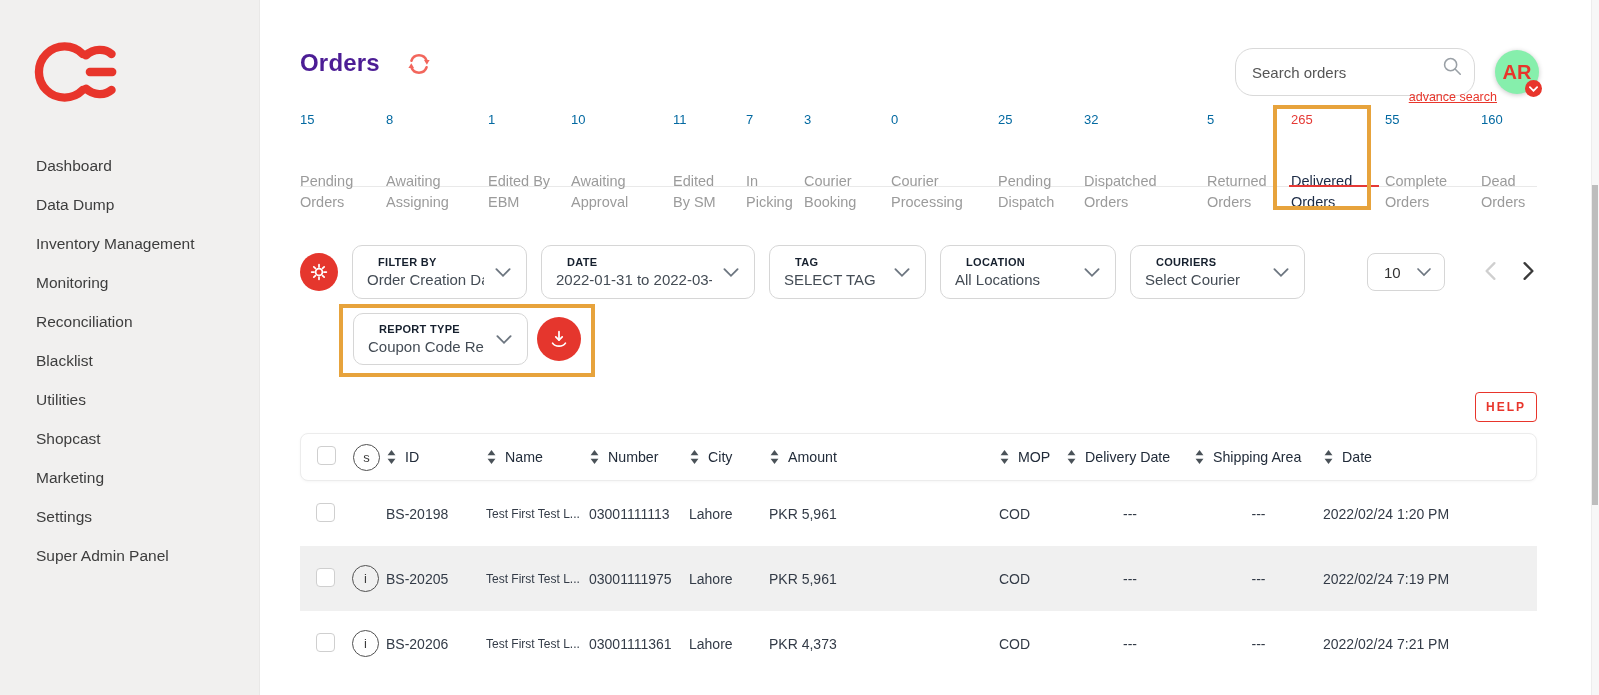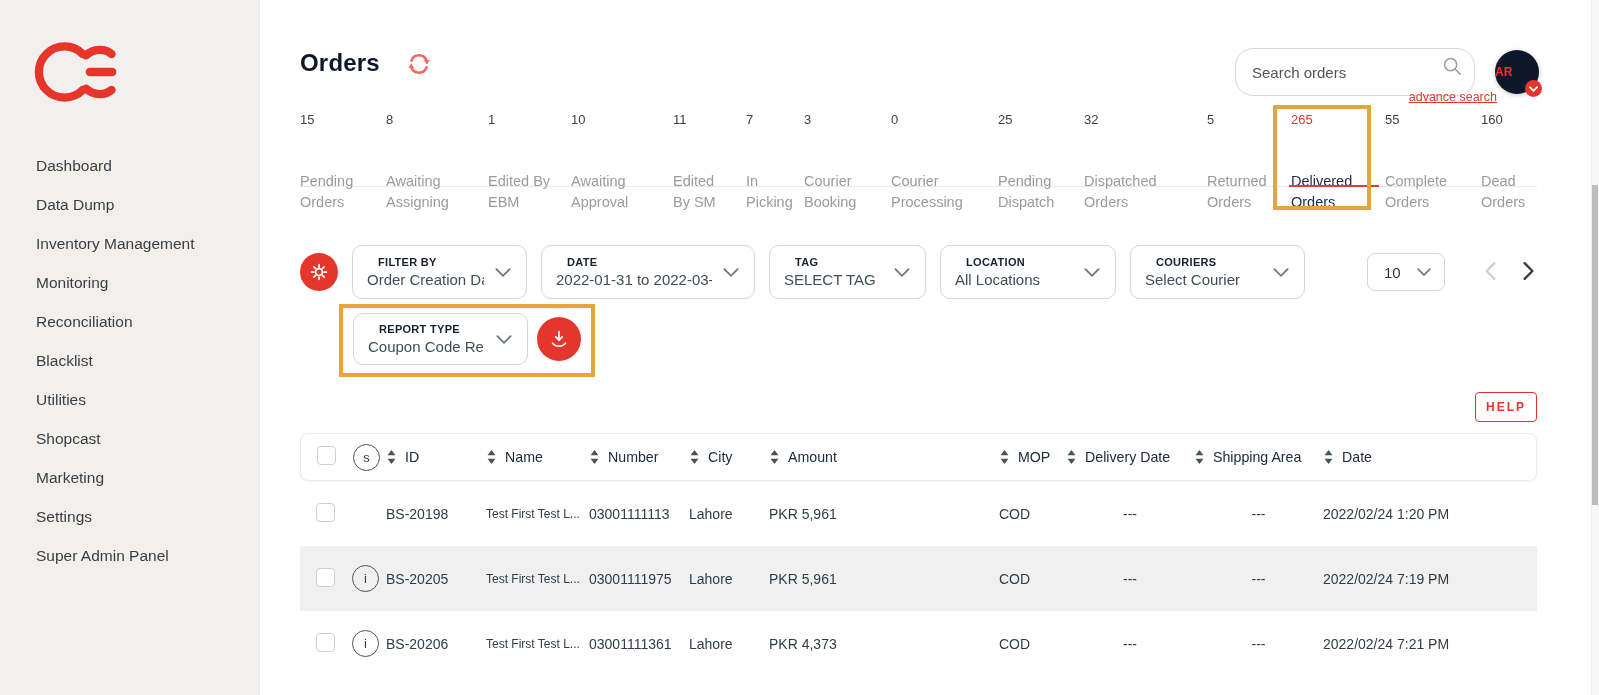--- a/index.html
+++ b/index.html
@@ -13,43 +13,43 @@
   .nav { margin-top:42px; }
   .nav-item { padding:10px 10px 10px 36px; font-size:15.5px; color:#3d3d3d; cursor:pointer;
               white-space:nowrap; line-height:19px; }
   .nav-item.active { color:#e8352b; }
 
   
   .main { flex:1; position:relative; background:#fff; }
 
   .topbar { display:flex; align-items:flex-start; padding:48px 67px 0 40px; }
   .title-wrap { display:flex; align-items:center; gap:26px; }
-  .page-title { font-size:24px; font-weight:700; color:#0f172a; letter-spacing:.2px; }
+  .page-title { font-size:24px; font-weight:700; color:#4c1d95; letter-spacing:.2px; }
   .refresh-btn { width:26px; height:26px; background:none; border:none; cursor:pointer; padding:0; margin-top:3px; }
 
   .top-right { margin-left:auto; display:flex; align-items:center; gap:20px; position:relative; }
   .search-pill { position:relative; width:240px; height:48px;text-decoration:underline; }
   .search-pill input { width:100%; height:100%; border:1px solid #d9d9d9; border-radius:18px;
       padding:0 40px 0 16px; font-size:15px; color:#333; outline:none;
       font-family:"Liberation Sans","DejaVu Sans",sans-serif; }
   .search-pill input::placeholder { color:#555; opacity:1; }
   .search-icon { position:absolute; right:12px; top:7px; width:22px; height:22px; }
-  .avatar { position:relative; width:44px; height:44px; border-radius:50%; background:#0f172a;
-      box-shadow:0 1px 5px rgba(0,0,0,.22); display:flex; align-items:center; 
-      font-weight:700; font-size:12px; color:#e8352b; cursor:pointer; }
+  .avatar { position:relative; width:44px; height:44px; border-radius:50%; background:#86efac;
+      box-shadow:0 1px 5px rgba(0,0,0,.22); display:flex; align-items:center; justify-content:center;
+      font-weight:700; font-size:20px; color:#e8352b; cursor:pointer; }
   .avatar-badge { position:absolute; right:-3px; bottom:-3px; width:17px; height:17px; border-radius:50%;
       background:#e8352b; display:flex; align-items:center; justify-content:center; }
   .advance-search { position:absolute; top:42px; right:42px; font-size:12.5px; color:#e8352b;
       text-decoration:underline; cursor:pointer; white-space:nowrap; }
 
   
   .tabs { margin:16px 69px 0 40px; display:flex; gap:16px; height:75px;
           border-bottom:1px solid #e9e9e9; position:relative; }
   .tab { position:relative; cursor:pointer; }
-  .tab-count { font-size:13px; color:#404040; margin-bottom:7px; }
+  .tab-count { font-size:13px; color:#0369a1; margin-bottom:7px; }
   .tab-label { font-size:14.5px; color:#9b9b9b; line-height:1.45;margin-top:44px; }
   .tab.active .tab-count { color:#e53935; }
   .tab.active .tab-label { color:#1c2b45; }
   .tab.active::after { content:""; position:absolute; left:-2px; right:-10px; bottom:-1px;
       height:2.5px; background:#e53935; }
   .tabs .tab:nth-child(1){width:70px}.tabs .tab:nth-child(2){width:86px}
   .tabs .tab:nth-child(3){width:67px}.tabs .tab:nth-child(4){width:86px}
   .tabs .tab:nth-child(5){width:57px}.tabs .tab:nth-child(6){width:42px}
   .tabs .tab:nth-child(7){width:71px}.tabs .tab:nth-child(8){width:91px}
   .tabs .tab:nth-child(9){width:70px}.tabs .tab:nth-child(10){width:107px}

